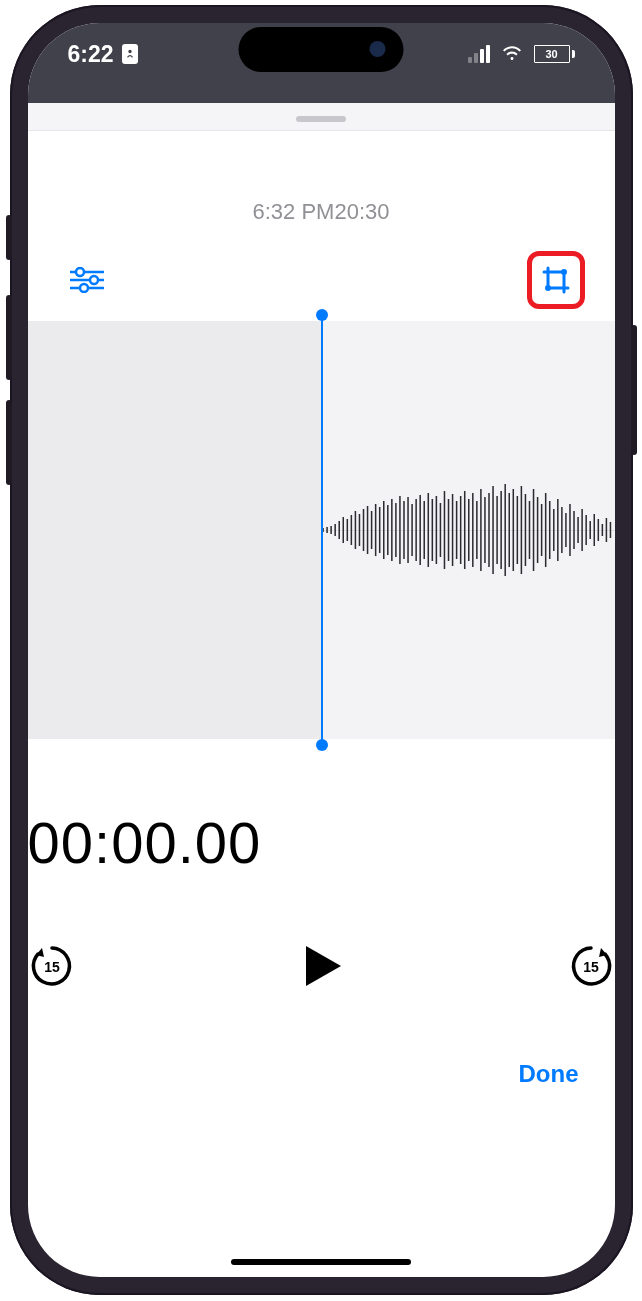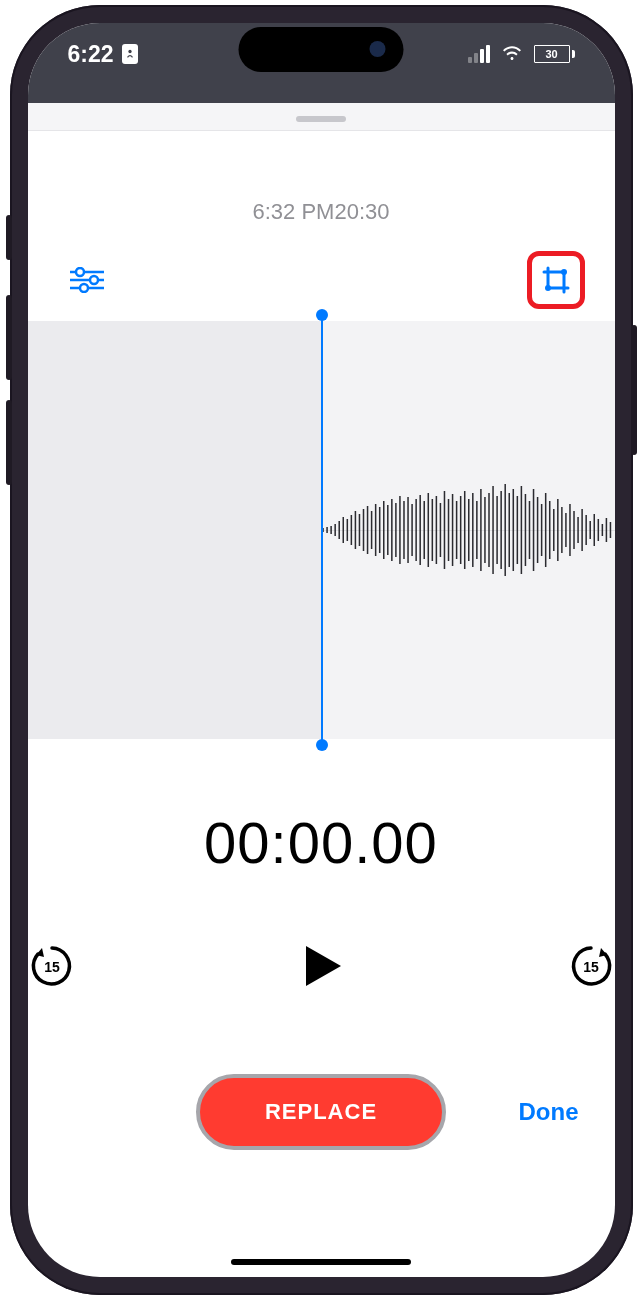--- a/index.html
+++ b/index.html
@@ -149,21 +149,20 @@
     .playhead::after{bottom:-6px}
     .waveform-svg {
       position:absolute;
       left:50%;
       top:0;
       width:50%;
       height:100%;
     }
 
     .timecode {
-      text-align: center;
       font-size: 58px;
       font-weight: 400;
       letter-spacing: 1px;
       color: #000;
       margin-top: 70px;
       font-variant-numeric: tabular-nums;
     }
 
     .controls {
       display: flex;
@@ -398,23 +397,20 @@
       <div class="skip-btn">
         <svg viewBox="0 0 48 48" width="48" height="48">
           <path d="M24 6 A18 18 0 1 0 38 12" stroke="#000" stroke-width="3.5" fill="none" stroke-linecap="round"></path>
           <path d="M34 6 L40 13 L32 15 Z" fill="#000"></path>
           <text x="24" y="30" text-anchor="middle" font-size="14" font-weight="700" fill="#000">15</text>
         </svg>
       </div>
     </div>
 
     <div class="bottom-row">
-      <div class="replace-btn">
-        <span>REPLACE</span>
-      </div>
       <div class="done-btn">
         <span>Done</span>
       </div>
     </div>
 
     <div class="home-indicator"></div>
   </div>
 </div>
 
 </body></html>

